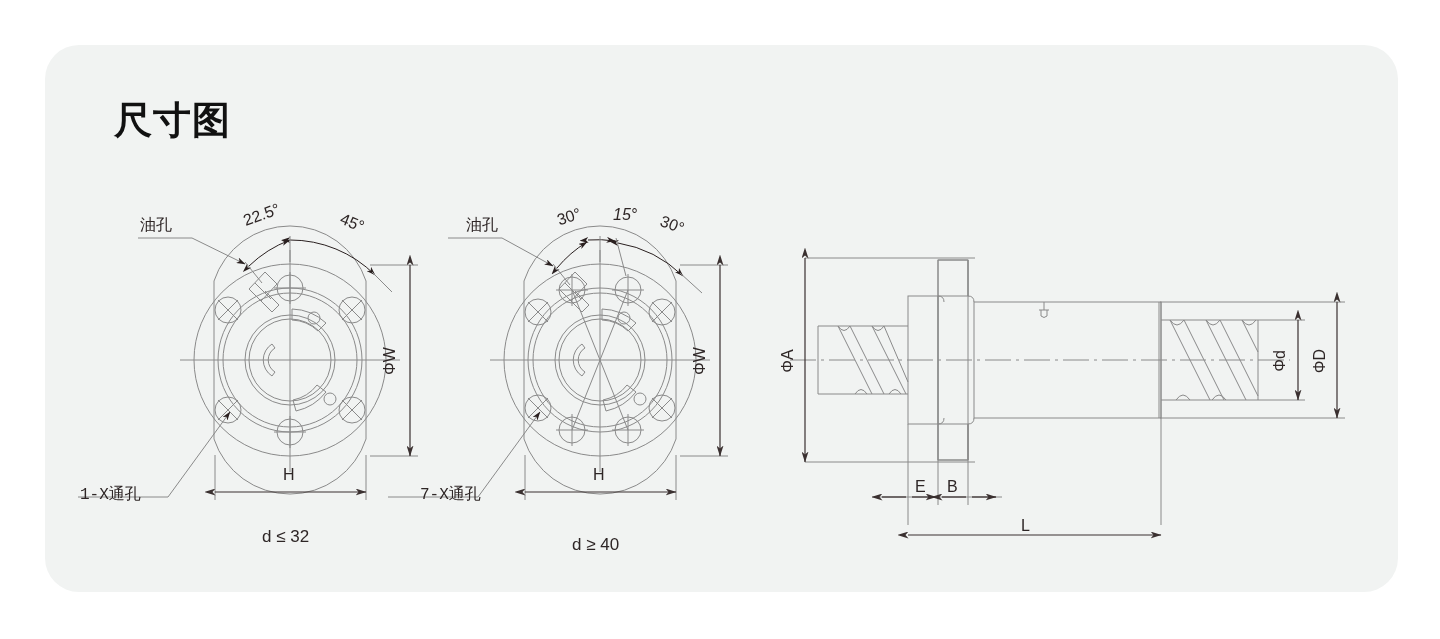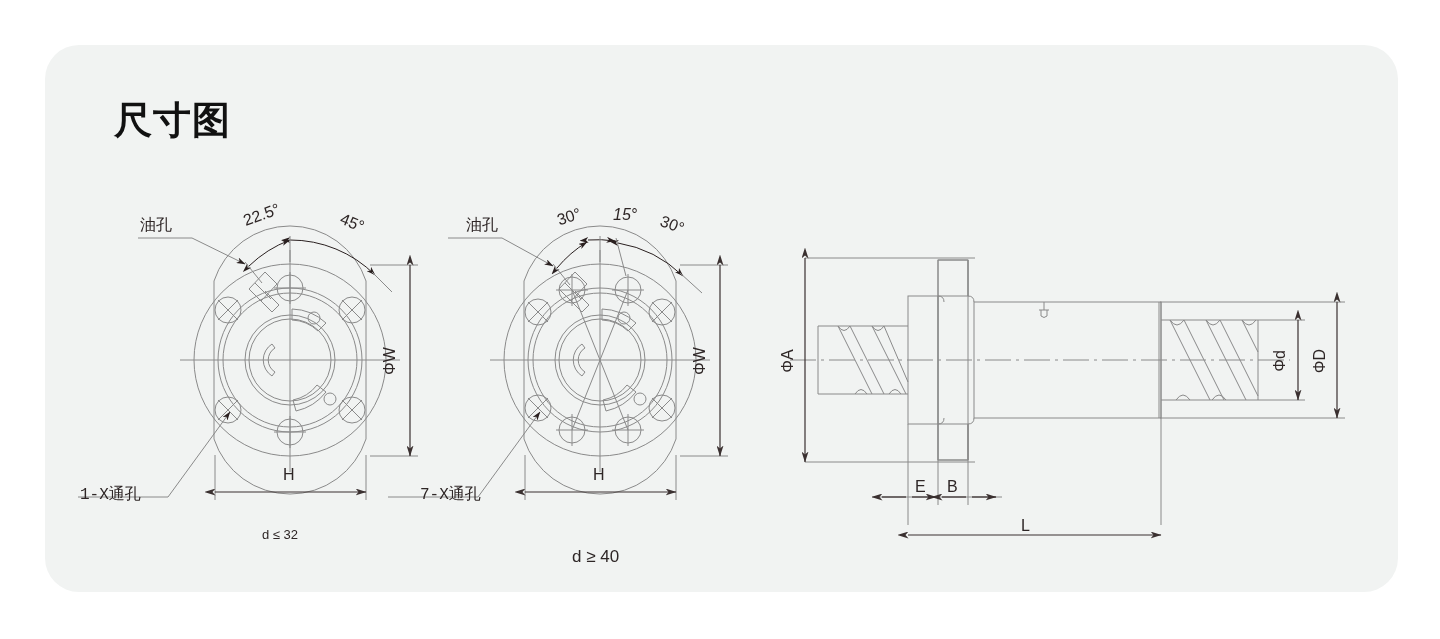--- a/index.html
+++ b/index.html
@@ -359,30 +359,30 @@
       </g>
     </g>
   </svg>
 
   <div class="cap cn" style="left:140px; top:215px;">油孔</div>
   <div class="cap" style="left:243px; top:206px; transform:rotate(-20deg);">22.5°</div>
   <div class="cap" style="left:340px; top:214px; transform:rotate(22deg);">45°</div>
   <div class="cap cn" style="left:80px; top:484px;">1-X通孔</div>
   <div class="cap" style="left:283px; top:466px;">H</div>
   <div class="cap rot" style="left:376px; top:352px;">ΦW</div>
-  <div class="cap" style="left:262px; top:527px; font-size:13px;">d ≤ 32</div>
+  <div class="cap" style="left:262px; top:527px; font-size:17px;">d ≤ 32</div>
 
   <div class="cap cn" style="left:466px; top:215px;">油孔</div>
   <div class="cap" style="left:557px; top:208px; transform:rotate(-18deg);">30°</div>
   <div class="cap" style="left:613px; top:206px;font-style:italic;">15°</div>
   <div class="cap" style="left:660px; top:216px; transform:rotate(20deg);">30°</div>
   <div class="cap cn" style="left:420px; top:484px;">7-X通孔</div>
   <div class="cap" style="left:593px; top:466px;">H</div>
   <div class="cap rot" style="left:686px; top:352px;">ΦW</div>
-  <div class="cap" style="left:572px; top:547px; font-size:17px;">d ≥ 40</div>
+  <div class="cap" style="left:572px; top:535px; font-size:17px;">d ≥ 40</div>
 
   <div class="cap rot" style="left:776px; top:352px;">ΦA</div>
   <div class="cap rot" style="left:1269px; top:352px;">Φd</div>
   <div class="cap rot" style="left:1308px; top:352px;">ΦD</div>
   <div class="cap" style="left:915px; top:478px;">E</div>
   <div class="cap" style="left:947px; top:478px;">B</div>
   <div class="cap" style="left:1021px; top:517px;">L</div>
 
 </div>
 

